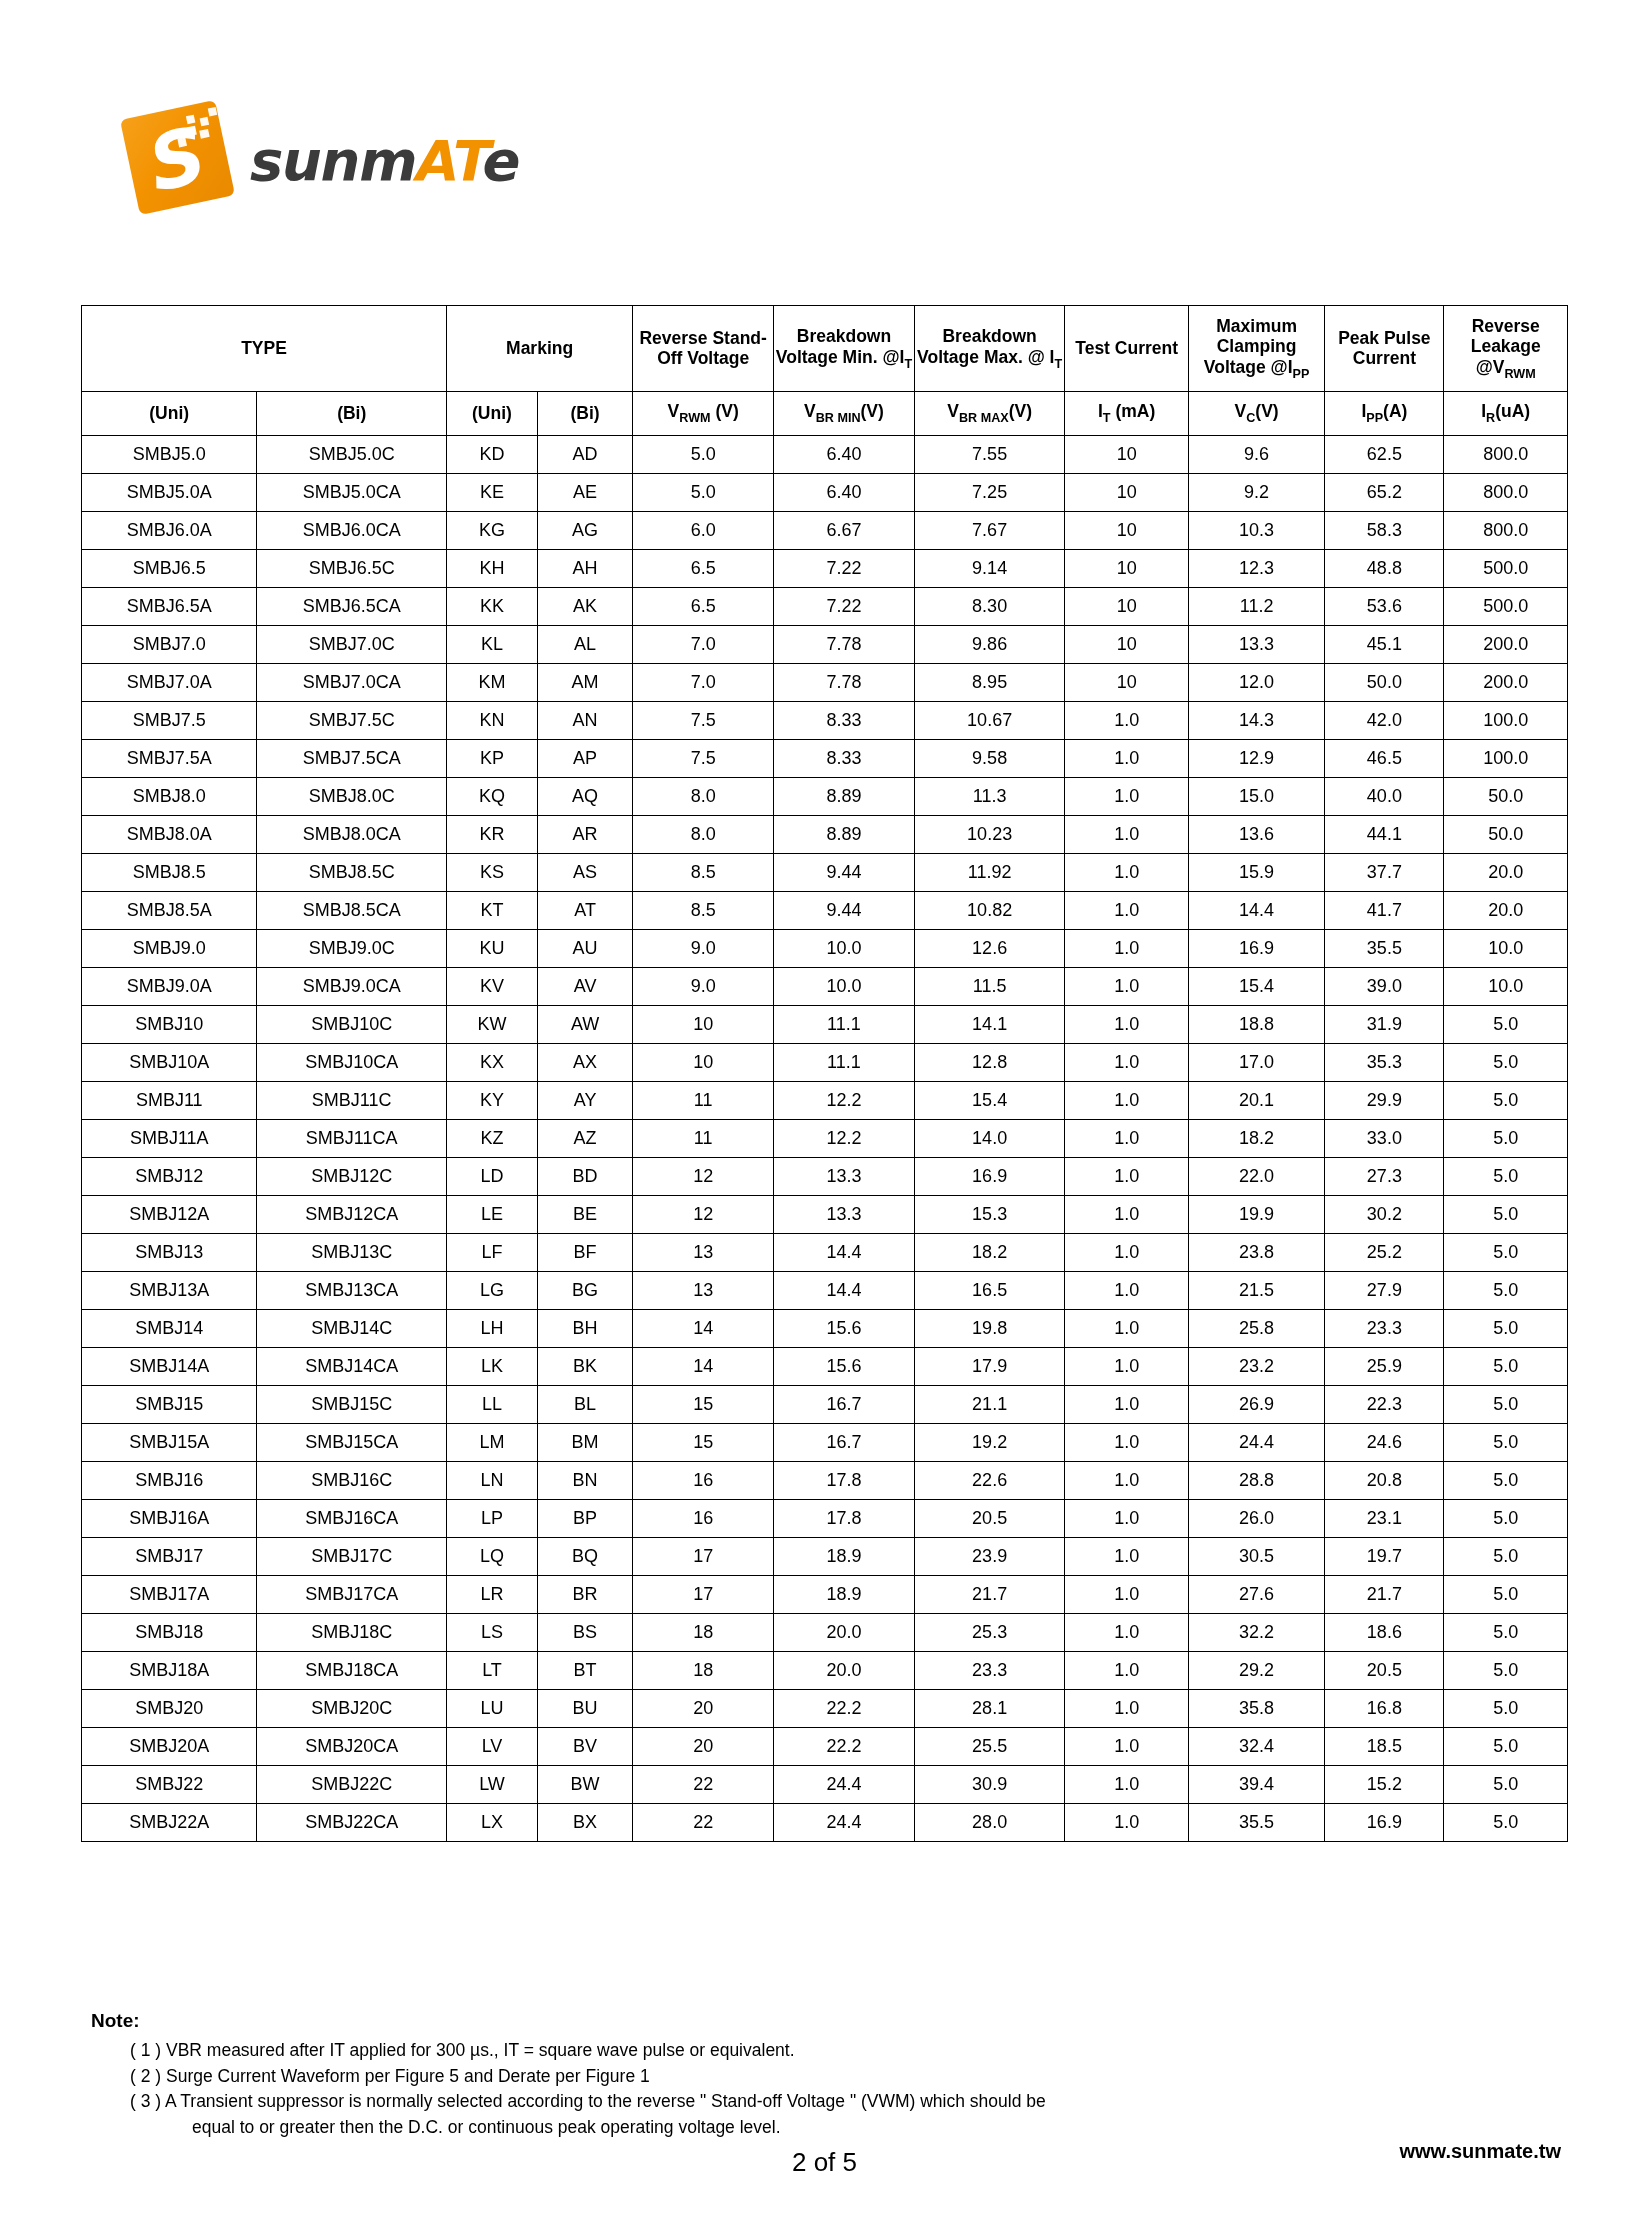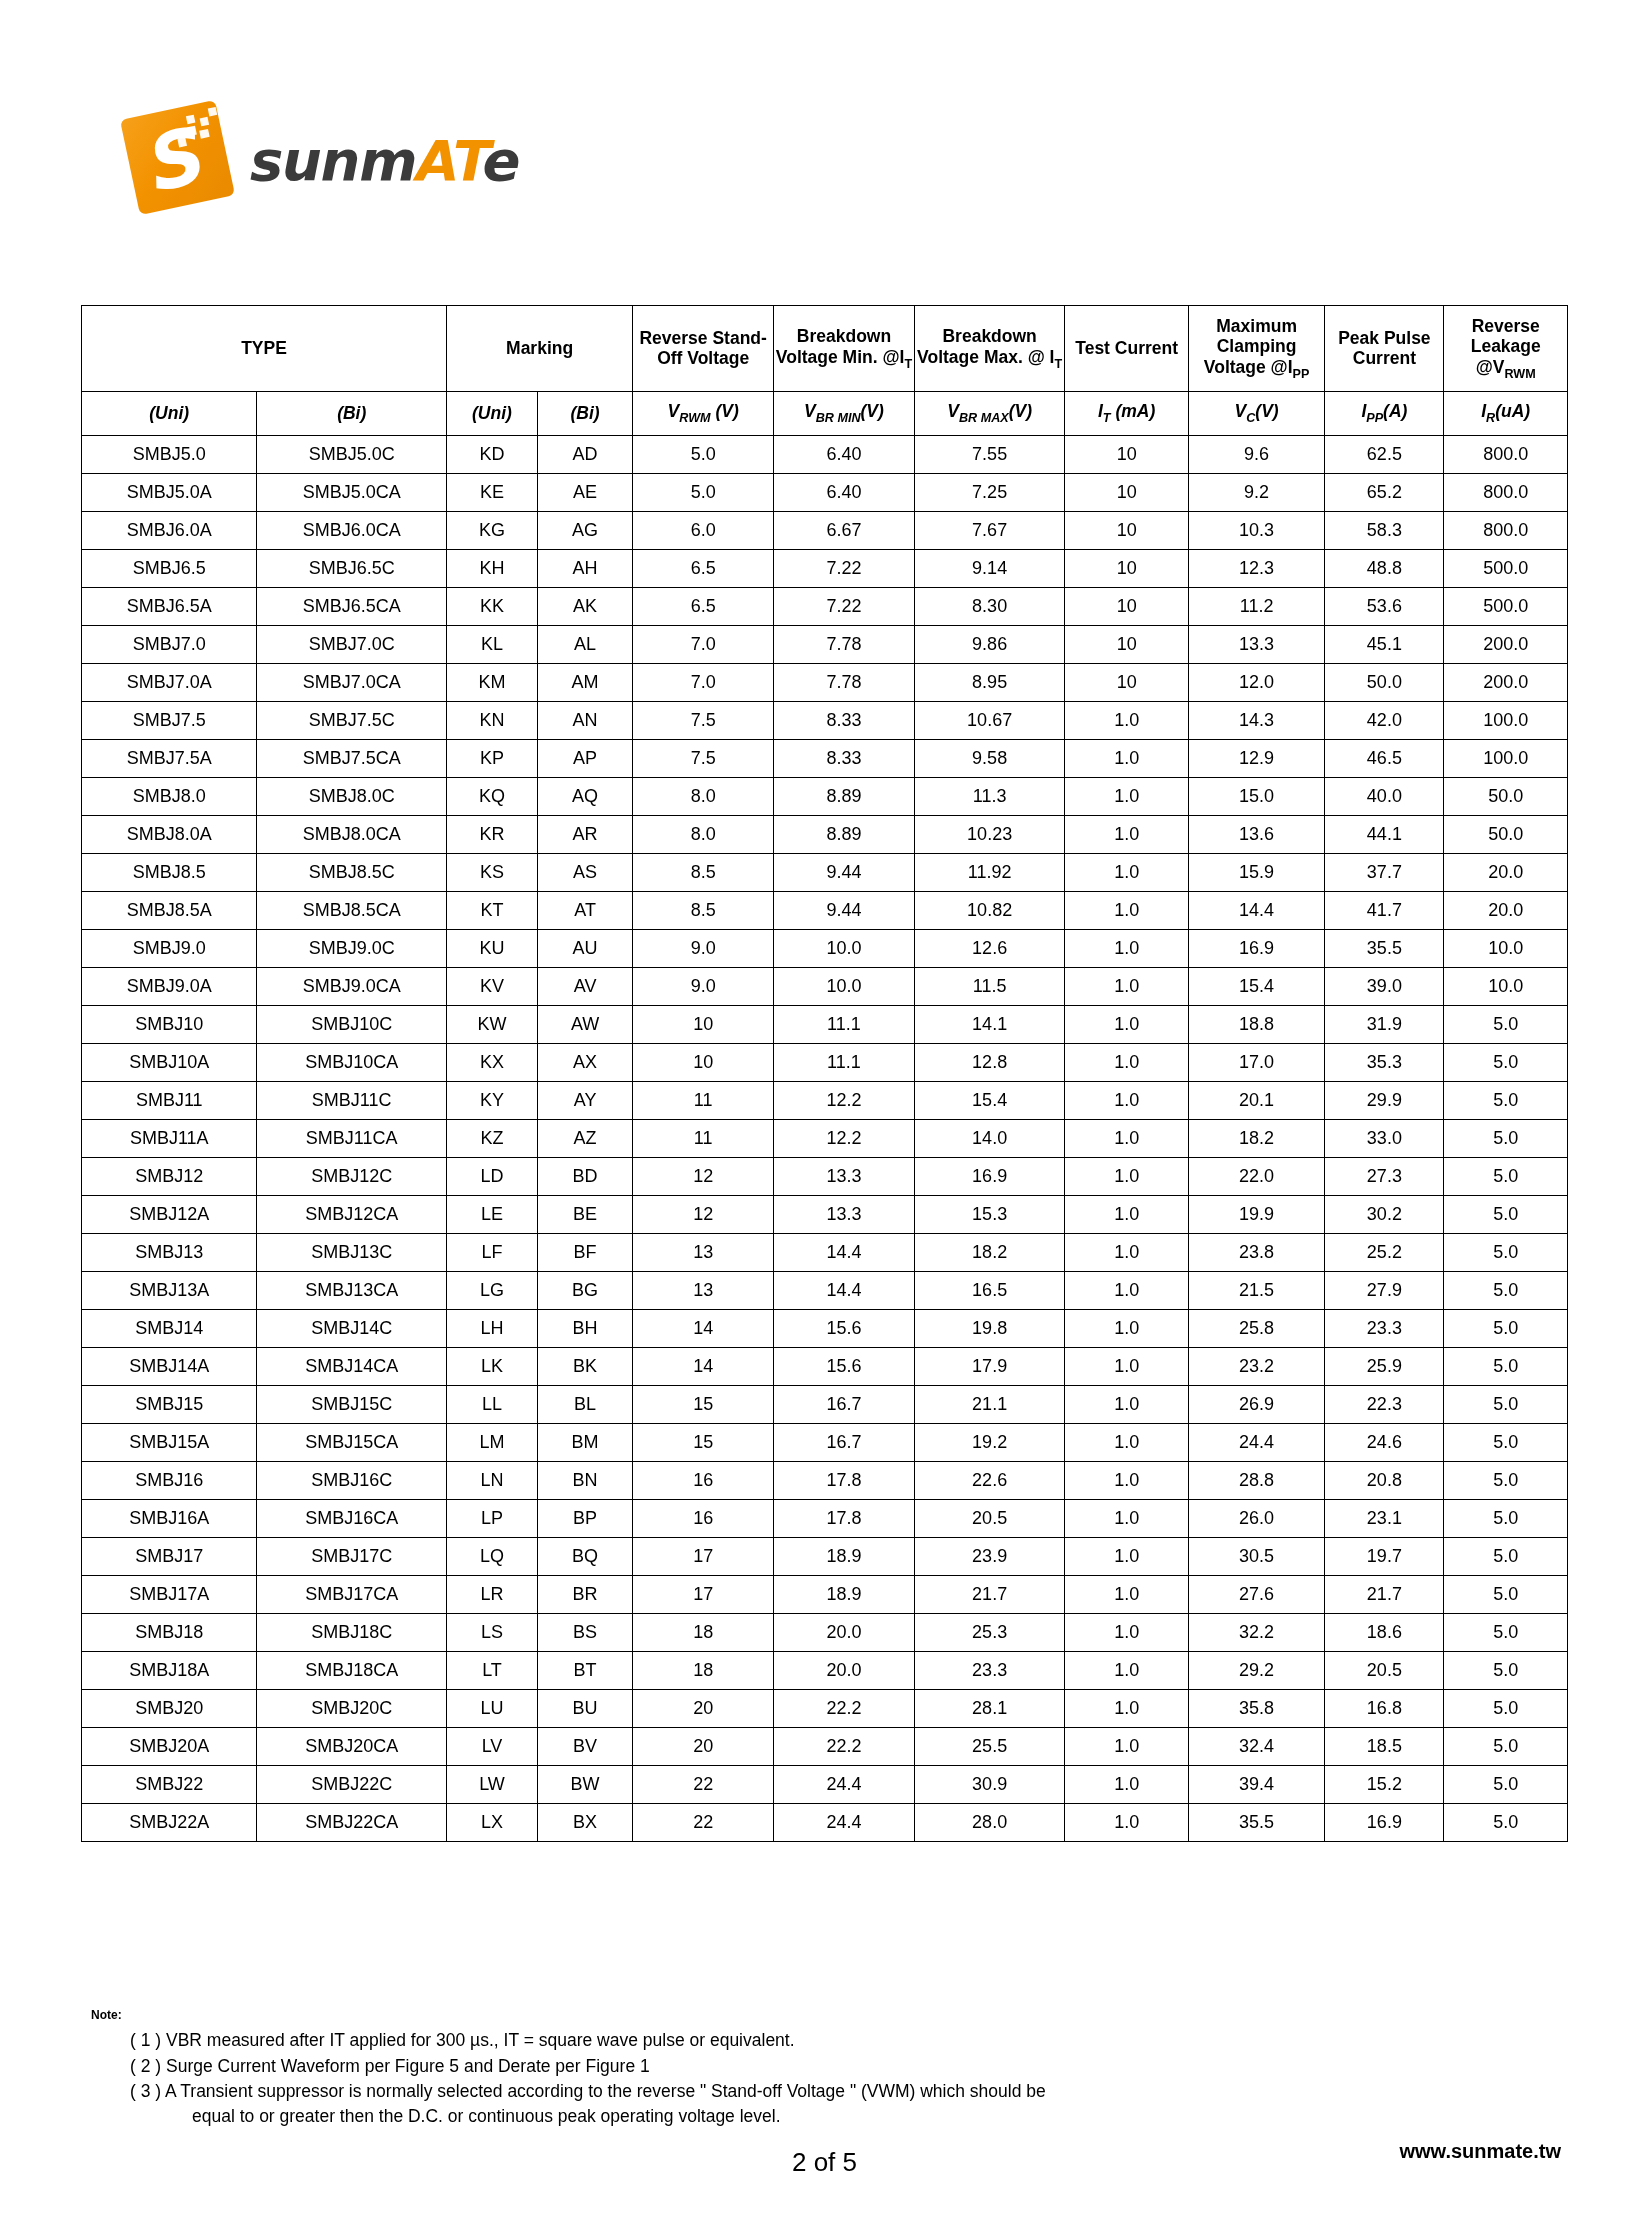--- a/index.html
+++ b/index.html
@@ -109,21 +109,21 @@
     vertical-align: middle;
     padding: 0;
     font-weight: normal;
   }
   table.spec thead th {
     font-weight: bold;
     line-height: 1.18;
     padding: 3.9px 1.3px;
   }
   .hdr-row1 th { height: 77px; }
-  .hdr-row2 th { height: 35px; font-weight: bold; font-style: italic; }
+  .hdr-row2 th { height: 35px; font-weight: bold; }
   table.spec tbody td {
     height: 37px;
     font-size: 18px;
   }
   sub { font-size: .72em; }
 
   
   col.c-uni   { width: 162px; }
   col.c-bi    { width: 175px; }
   col.c-mkuni { width: 84px; }
@@ -138,21 +138,21 @@
 
   
   .notes {
     position: absolute;
     left: 91px;
     top: 2007px;
     width: 1427px;
     font-size: 17.5px;
     line-height: 1.45;
   }
-  .notes .note-title { font-weight: bold; font-size: 12px; margin-bottom: 3.9px; }
+  .notes .note-title { font-weight: bold; font-size: 19px; margin-bottom: 3.9px; }
   .notes .note-line { padding-left: 39px; }
   .notes .note-cont { padding-left: 101px; }
 
   
   .footer-page {
     position: absolute;
     left: 0;
     top: 2147px;
     width: 1649px;
     text-align: center;

